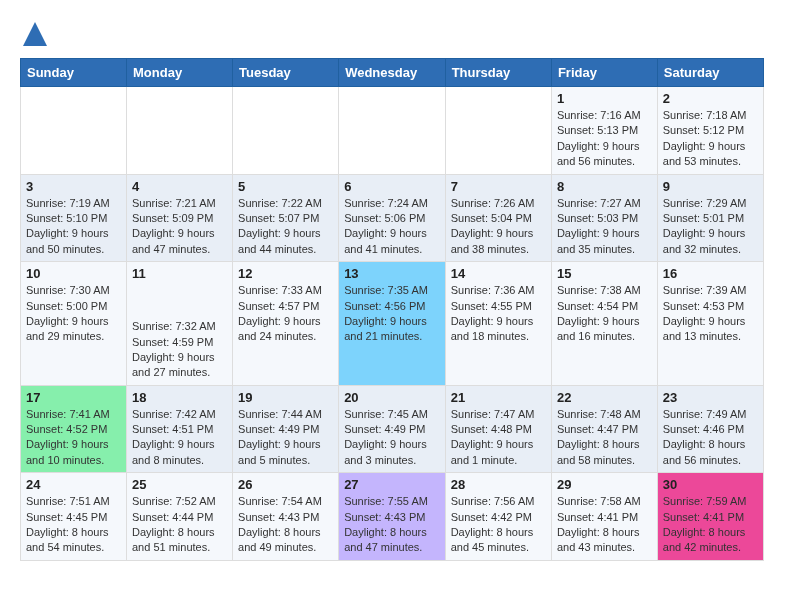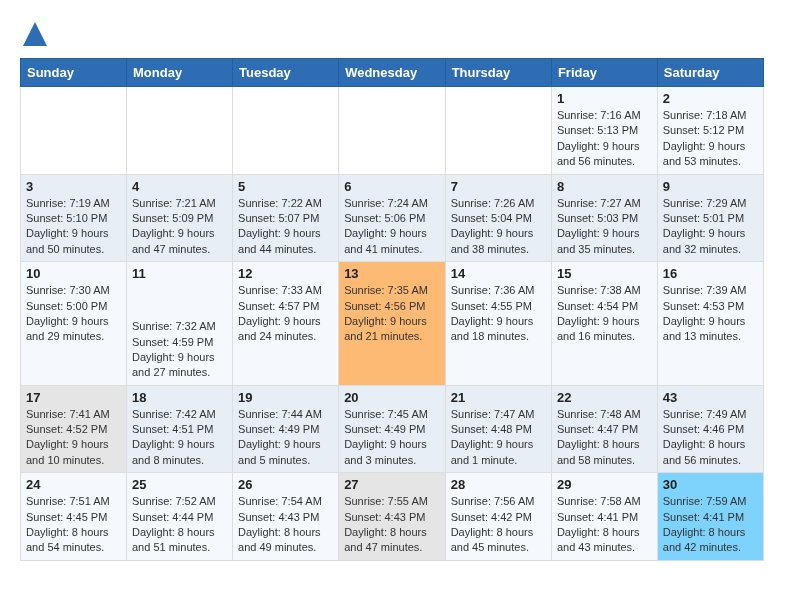--- a/index.html
+++ b/index.html
@@ -198,21 +198,21 @@
             <div class="day-info" style="white-space: pre-line; margin-top: 38px;">Sunrise: 7:32 AM
 Sunset: 4:59 PM
 Daylight: 9 hours and 27 minutes.</div>
           </td>
           <td style="background-color: rgb(245, 248, 252);">
             <span class="day-num">12</span>
             <div class="day-info" style="white-space: pre-line;">Sunrise: 7:33 AM
 Sunset: 4:57 PM
 Daylight: 9 hours and 24 minutes.</div>
           </td>
-          <td style="background-color: #fdba74;">
+          <td style="background-color: #7dd3fc;">
             <span class="day-num">13</span>
             <div class="day-info" style="white-space: pre-line;">Sunrise: 7:35 AM
 Sunset: 4:56 PM
 Daylight: 9 hours and 21 minutes.</div>
           </td>
           <td style="background-color: rgb(245, 248, 252);">
             <span class="day-num">14</span>
             <div class="day-info" style="white-space: pre-line;">Sunrise: 7:36 AM
 Sunset: 4:55 PM
 Daylight: 9 hours and 18 minutes.</div>
@@ -224,21 +224,21 @@
 Daylight: 9 hours and 16 minutes.</div>
           </td>
           <td style="background-color: rgb(245, 248, 252);">
             <span class="day-num">16</span>
             <div class="day-info" style="white-space: pre-line;">Sunrise: 7:39 AM
 Sunset: 4:53 PM
 Daylight: 9 hours and 13 minutes.</div>
           </td>
         </tr>
         <tr>
-          <td style="background-color: #e5e5e5;">
+          <td style="background-color: #86efac;">
             <span class="day-num">17</span>
             <div class="day-info" style="white-space: pre-line;">Sunrise: 7:41 AM
 Sunset: 4:52 PM
 Daylight: 9 hours and 10 minutes.</div>
           </td>
           <td style="background-color: rgb(232, 238, 246);">
             <span class="day-num">18</span>
             <div class="day-info" style="white-space: pre-line;">Sunrise: 7:42 AM
 Sunset: 4:51 PM
 Daylight: 9 hours and 8 minutes.</div>
@@ -261,21 +261,21 @@
 Sunset: 4:48 PM
 Daylight: 9 hours and 1 minute.</div>
           </td>
           <td style="background-color: rgb(232, 238, 246); margin-top: 20px;">
             <span class="day-num">22</span>
             <div class="day-info" style="white-space: pre-line;">Sunrise: 7:48 AM
 Sunset: 4:47 PM
 Daylight: 8 hours and 58 minutes.</div>
           </td>
           <td style="background-color: rgb(232, 238, 246);">
-            <span class="day-num">43</span>
+            <span class="day-num">23</span>
             <div class="day-info" style="white-space: pre-line;">Sunrise: 7:49 AM
 Sunset: 4:46 PM
 Daylight: 8 hours and 56 minutes.</div>
           </td>
         </tr>
         <tr>
           <td style="background-color: rgb(245, 248, 252);">
             <span class="day-num">24</span>
             <div class="day-info" style="white-space: pre-line;">Sunrise: 7:51 AM
 Sunset: 4:45 PM
@@ -286,39 +286,39 @@
             <div class="day-info" style="white-space: pre-line;">Sunrise: 7:52 AM
 Sunset: 4:44 PM
 Daylight: 8 hours and 51 minutes.</div>
           </td>
           <td style="background-color: rgb(245, 248, 252);">
             <span class="day-num">26</span>
             <div class="day-info" style="white-space: pre-line;">Sunrise: 7:54 AM
 Sunset: 4:43 PM
 Daylight: 8 hours and 49 minutes.</div>
           </td>
-          <td style="background-color: #e5e5e5;">
+          <td style="background-color: #c4b5fd;">
             <span class="day-num">27</span>
             <div class="day-info" style="white-space: pre-line;">Sunrise: 7:55 AM
 Sunset: 4:43 PM
 Daylight: 8 hours and 47 minutes.</div>
           </td>
           <td style="background-color: rgb(245, 248, 252); margin-top: 46px;">
             <span class="day-num">28</span>
             <div class="day-info" style="white-space: pre-line;">Sunrise: 7:56 AM
 Sunset: 4:42 PM
 Daylight: 8 hours and 45 minutes.</div>
           </td>
           <td style="background-color: rgb(245, 248, 252);">
             <span class="day-num">29</span>
             <div class="day-info" style="white-space: pre-line;">Sunrise: 7:58 AM
 Sunset: 4:41 PM
 Daylight: 8 hours and 43 minutes.</div>
           </td>
-          <td style="background-color: #7dd3fc;">
+          <td style="background-color: #ec4899;">
             <span class="day-num">30</span>
             <div class="day-info" style="white-space: pre-line;">Sunrise: 7:59 AM
 Sunset: 4:41 PM
 Daylight: 8 hours and 42 minutes.</div>
           </td>
         </tr>
       </tbody>
   </table>
 </div>
 

